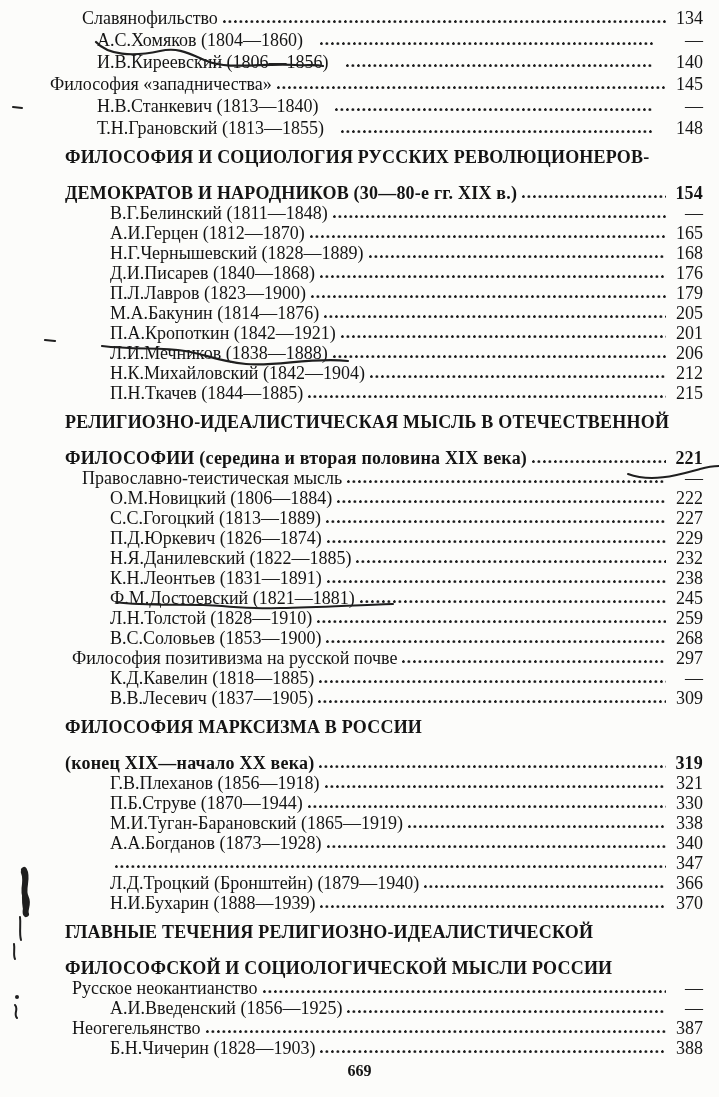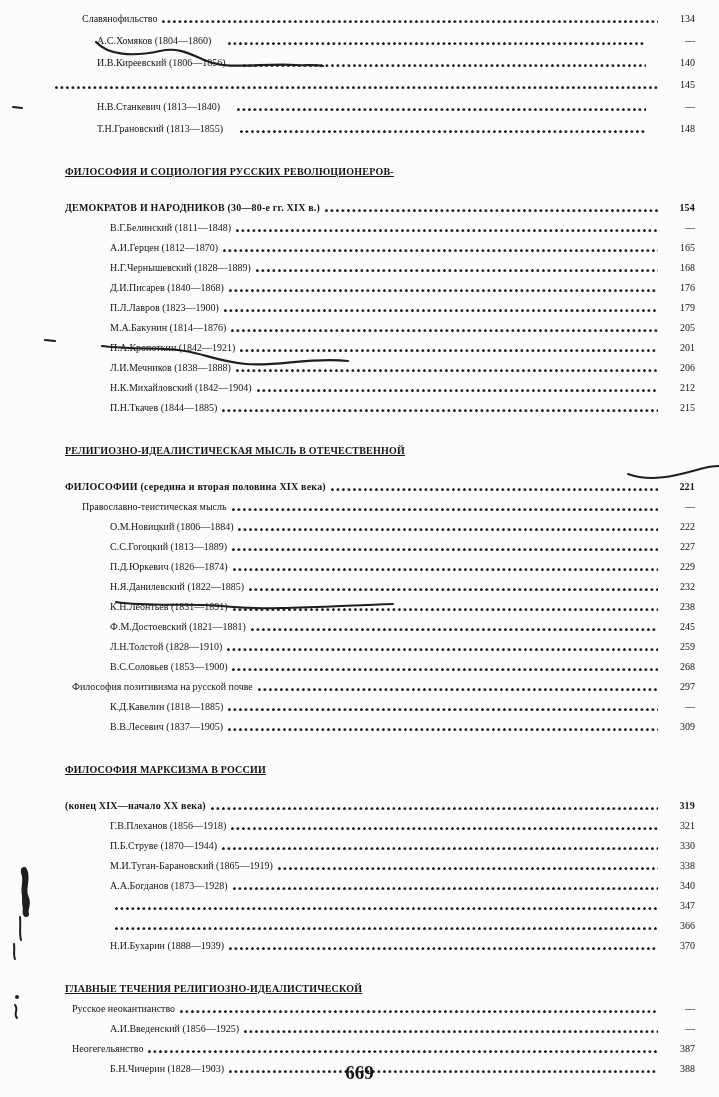--- a/index.html
+++ b/index.html
@@ -10,26 +10,26 @@
     overflow: hidden;
     font-family: "Liberation Serif", "DejaVu Serif", serif;
     color: #141414;
   }
   #paper { position: absolute; inset: 0; }
   #toc-root { position: absolute; top: 6px; left: 0; right: 0; }
   .row {
     display: flex;
     align-items: flex-end;
     height: 20px;
-    padding-right: 24px;
-    font-size: 10px;
+    padding-right: 16px;
+    font-size: 18px;
     white-space: nowrap;
   }
   .row.tall { height: 22px; }
-  .row.gap { margin-top: 23px; text-decoration: underline; }
+  .row.gap { margin-top: 9px; }
   .row.bold { font-weight: 700; letter-spacing: 0.2px; }
   .lv0 { padding-left: 65px; margin-top: 16px; }
   .lv1 { padding-left: 50px; }
   .lv2 { padding-left: 72px; }
   .lv3 { padding-left: 82px; }
   .lv4 { padding-left: 97px; gap: 12px; }
   .lv5 { padding-left: 110px; }
   .label { line-height: 19px; }
   .dots {
     flex: 1;
@@ -41,21 +41,21 @@
   }
   .pg {
     min-width: 34px;
     text-align: right;
     line-height: 19px;
   }
   #footer-page-number {
     position: absolute;
     top: 1062px; left: 0; right: 0;
     text-align: center;
-    font-size: 19px;
+    font-size: 16px;
     font-weight: 600;
   }
   #ink-overlay {
     position: absolute; inset: 0;
     pointer-events: none;
     z-index: 5;
   }
 </style>
 </head>
 <body>
@@ -71,20 +71,21 @@
         <span class="label">А.С.Хомяков (1804—1860)</span>
         <span class="dots"></span>
         <span class="pg">—</span>
       </div>
       <div class="row lv4 tall">
         <span class="label">И.В.Киреевский (1806—1856)</span>
         <span class="dots"></span>
         <span class="pg">140</span>
       </div>
       <div class="row lv1 tall">
+        <span class="label">Философия «западничества»</span>
         <span class="dots"></span>
         <span class="pg">145</span>
       </div>
       <div class="row lv4 tall">
         <span class="label">Н.В.Станкевич (1813—1840)</span>
         <span class="dots"></span>
         <span class="pg">—</span>
       </div>
       <div class="row lv4 tall">
         <span class="label">Т.Н.Грановский (1813—1855)</span>
@@ -243,30 +244,34 @@
       <div class="row lv5">
         <span class="label">А.А.Богданов (1873—1928)</span>
         <span class="dots"></span>
         <span class="pg">340</span>
       </div>
       <div class="row lv5">
         <span class="dots"></span>
         <span class="pg">347</span>
       </div>
       <div class="row lv5">
+        <span class="label">Л.Д.Троцкий (Бронштейн) (1879—1940)</span>
         <span class="dots"></span>
         <span class="pg">366</span>
       </div>
       <div class="row lv5">
         <span class="label">Н.И.Бухарин (1888—1939)</span>
         <span class="dots"></span>
         <span class="pg">370</span>
       </div>
       <div class="row lv0 bold gap">
         <span class="label">ГЛАВНЫЕ ТЕЧЕНИЯ РЕЛИГИОЗНО-ИДЕАЛИСТИЧЕСКОЙ</span>
+      </div>
+      <div class="row lv0 bold">
+        <span class="label">ФИЛОСОФСКОЙ И СОЦИОЛОГИЧЕСКОЙ МЫСЛИ РОССИИ</span>
       </div>
       <div class="row lv2">
         <span class="label">Русское неокантианство</span>
         <span class="dots"></span>
         <span class="pg">—</span>
       </div>
       <div class="row lv5">
         <span class="label">А.И.Введенский (1856—1925)</span>
         <span class="dots"></span>
         <span class="pg">—</span>

